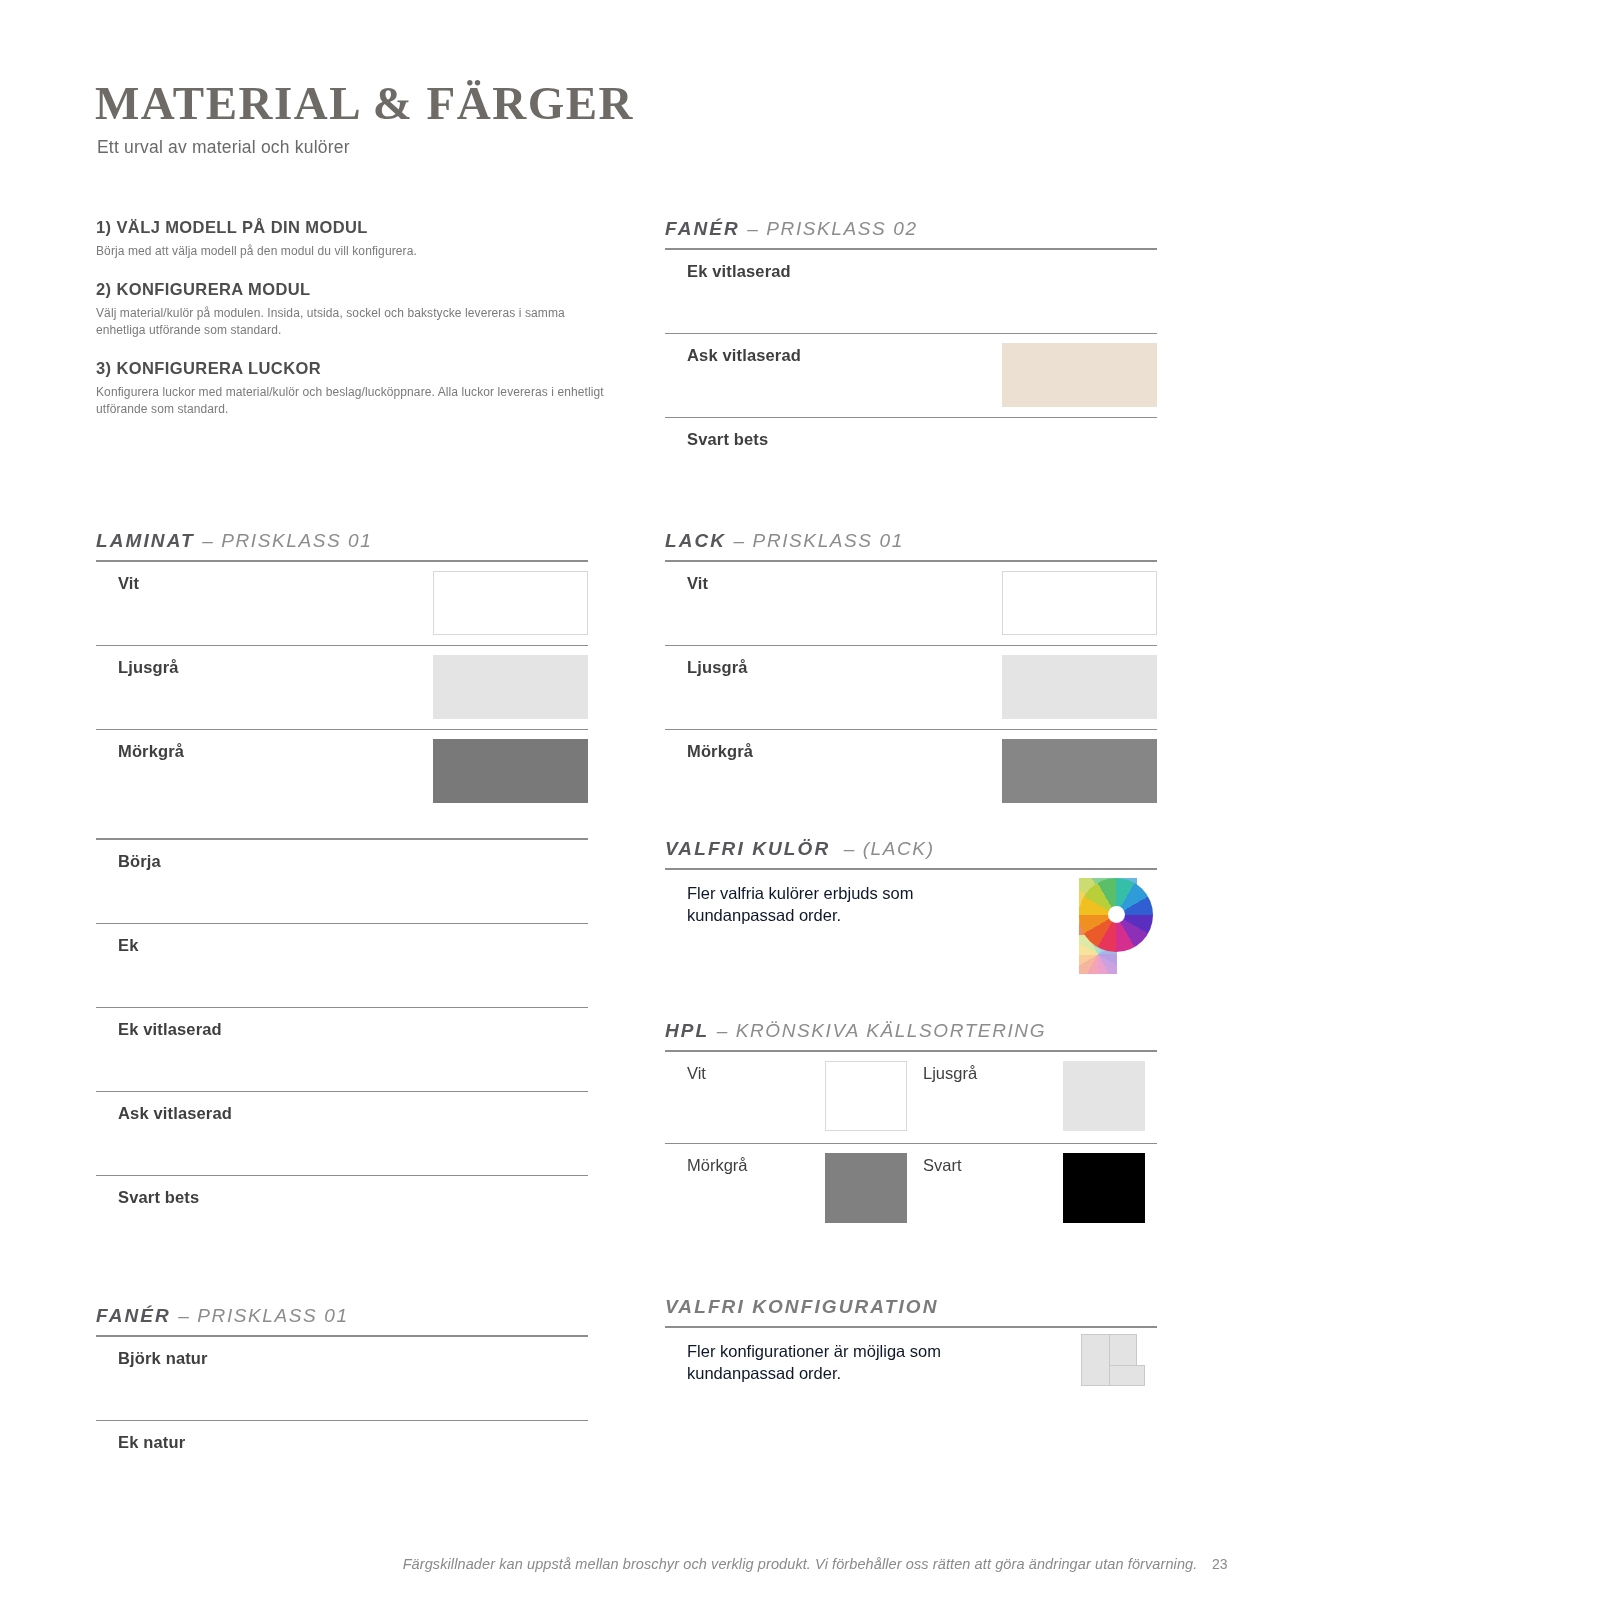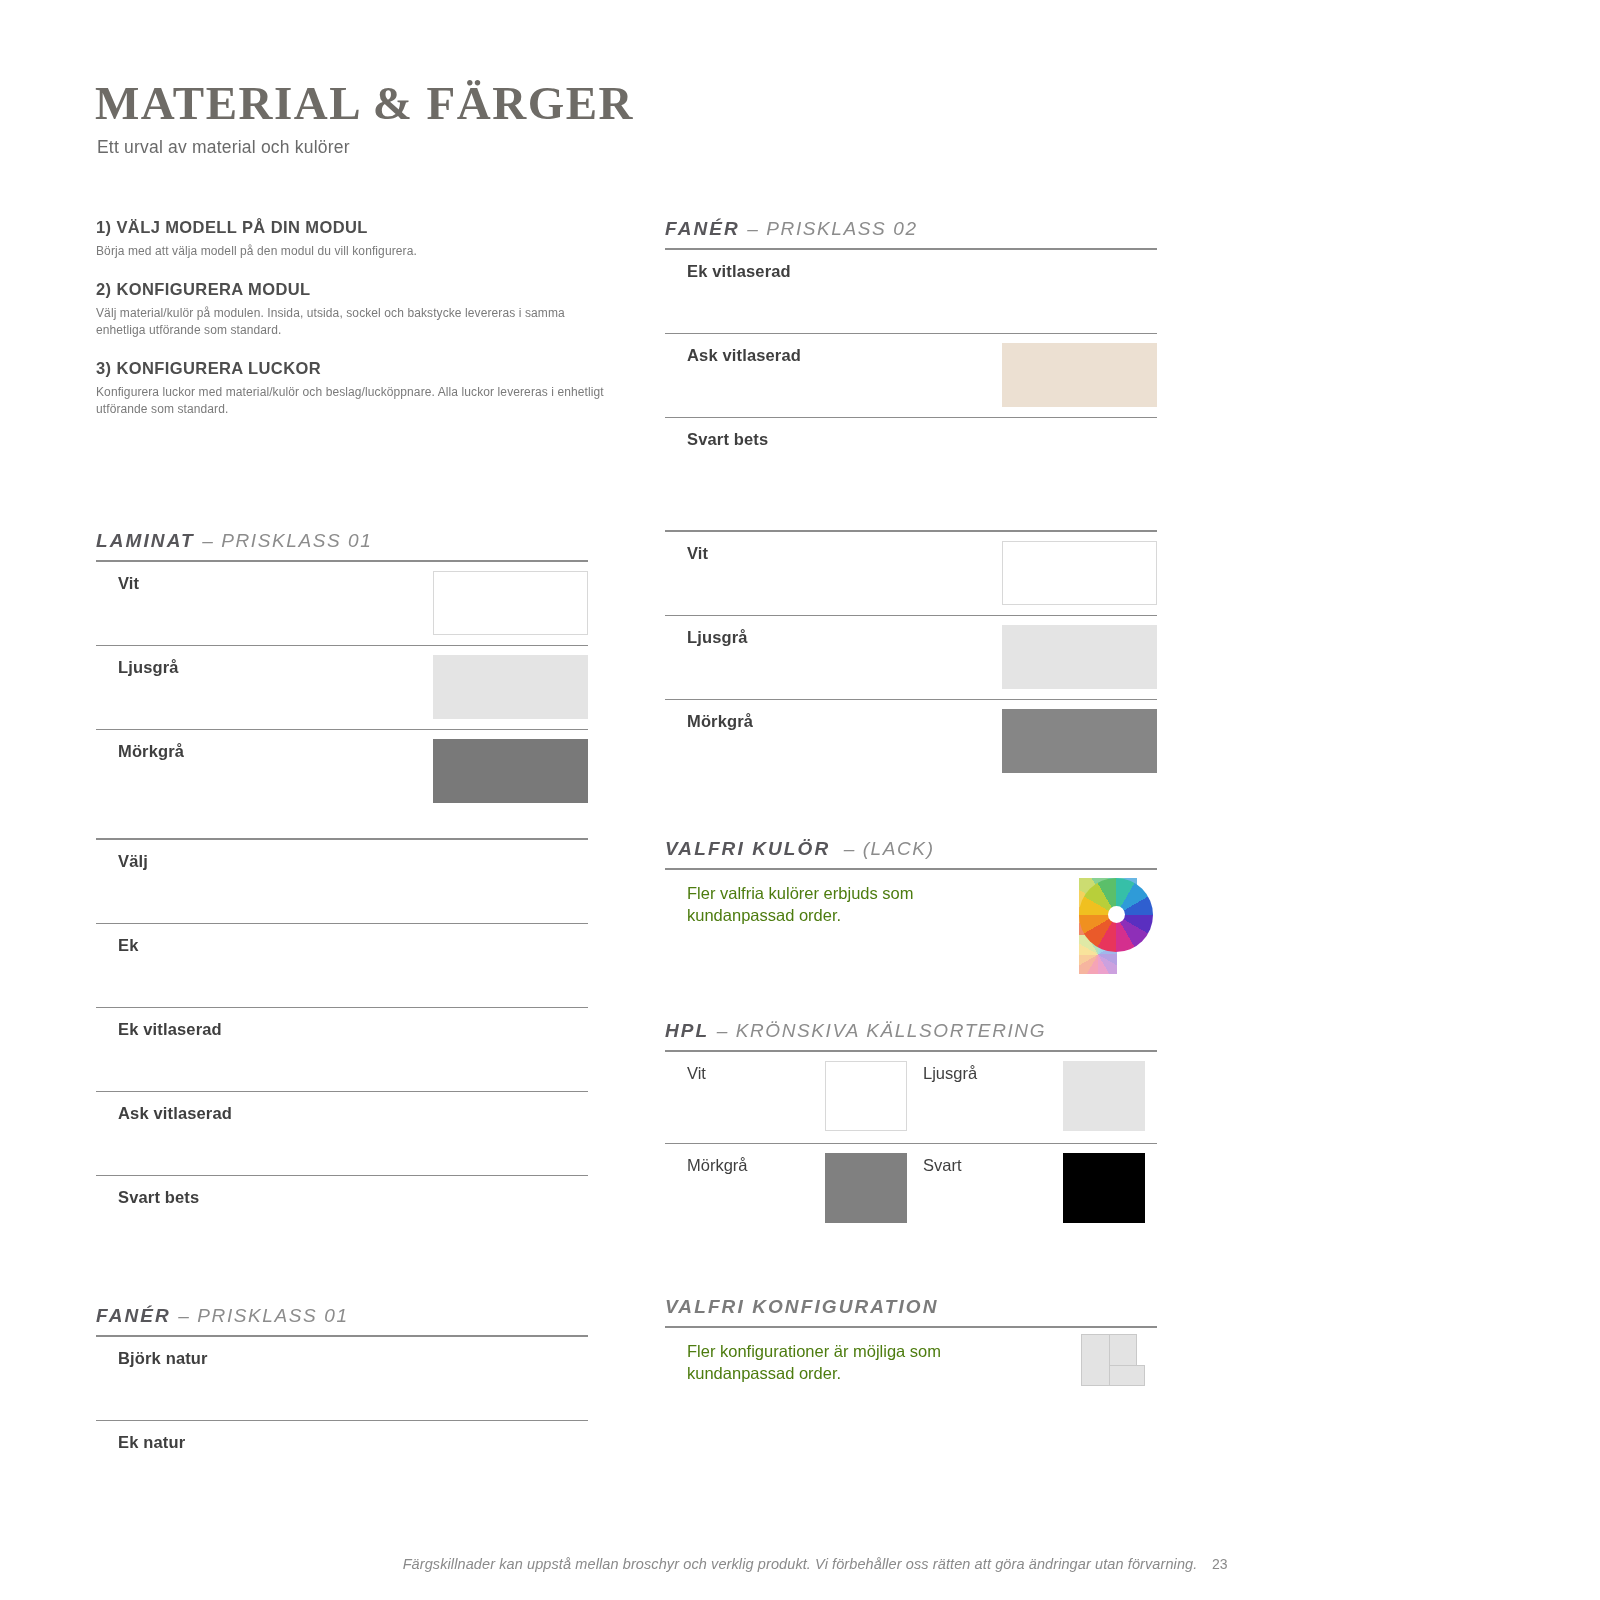--- a/index.html
+++ b/index.html
@@ -106,21 +106,21 @@
     position:absolute; left:138px; top:9px;
     width:82px; height:70px;
   }
   .hpl-sw.outline{ border:1px solid #d8d8d8; background:#fff; }
   .hpl-cell.c2 .hpl-sw{ left:140px; }
 
   
   .note-row{ position:relative; min-height:110px; }
   .note-text{
     position:absolute; left:22px; top:12px; width:330px;
-    font-size:16.5px; color:#4d7c0f; line-height:1.38;
+    font-size:16.5px; color:#0f172a; line-height:1.38;
   }
 
   
   .wheel-wrap{ position:absolute; right:4px; top:8px; width:74px; height:74px; }
   .wheel{
     position:absolute; inset:0; border-radius:50%; overflow:hidden;
   }
   .hub{
     position:absolute; left:50%; top:50%;
     width:17px; height:17px; margin:-8.5px 0 0 -8.5px;
@@ -182,21 +182,21 @@
     </div>
     <div class="row last">
       <span class="row-label">Mörkgrå</span>
       <span class="swatch" style="background:#797979"></span>
     </div>
   </div>
 
   <div class="section" style="left:96px; top:838px;">
     <div class="sec-rule"></div>
     <div class="row">
-      <span class="row-label">Välj</span>
+      <span class="row-label">Börja</span>
       <span class="swatch grain" style="background:#f5cfa6"></span>
     </div>
     <div class="row">
       <span class="row-label">Ek</span>
       <span class="swatch grain" style="background:#d8a877"></span>
     </div>
     <div class="row">
       <span class="row-label">Ek vitlaserad</span>
       <span class="swatch grain" style="background:#d4c3a3"></span>
     </div>
@@ -240,20 +240,24 @@
       <span class="row-label">Ask vitlaserad</span>
       <span class="swatch" style="background:#ece0d2"></span>
     </div>
     <div class="row last">
       <span class="row-label">Svart bets</span>
       <span class="swatch grain dark" style="background:#16120f"></span>
     </div>
   </div>
 
   <div class="section" style="left:665px; top:530px;">
+    <div class="sec-head">
+      <span class="strong">LACK</span>
+      <span class="light">– PRISKLASS 01</span>
+    </div>
     <div class="sec-rule"></div>
     <div class="row">
       <span class="row-label">Vit</span>
       <span class="swatch outline"></span>
     </div>
     <div class="row">
       <span class="row-label">Ljusgrå</span>
       <span class="swatch" style="background:#e4e4e4"></span>
     </div>
     <div class="row last">

